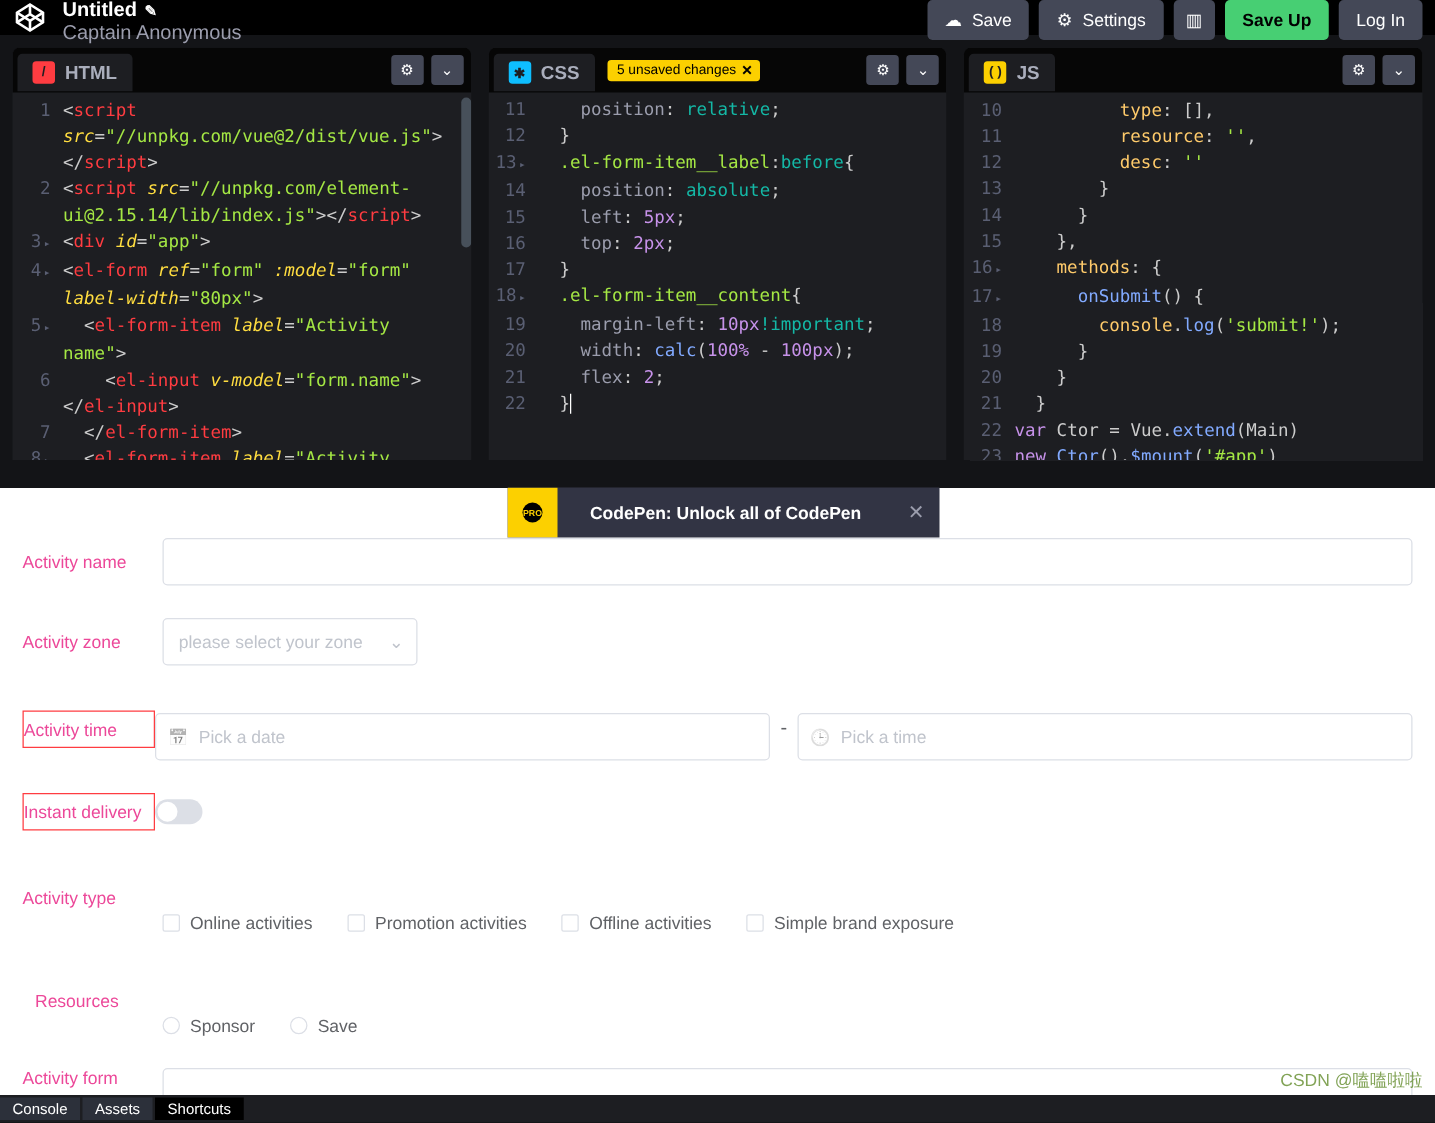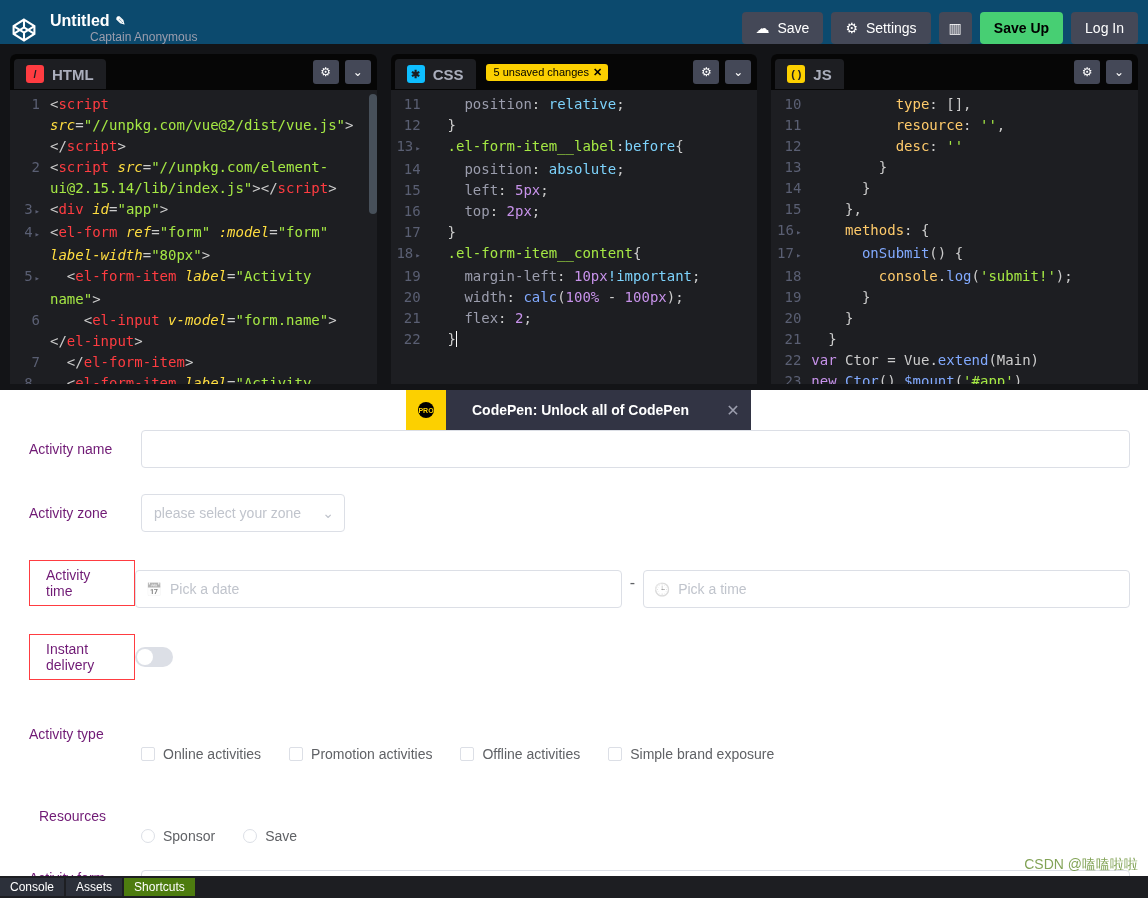--- a/index.html
+++ b/index.html
@@ -1,23 +1,23 @@
 <!DOCTYPE html>
 <html><head>
 <meta charset="utf-8">
 <style>
 * { box-sizing: border-box; margin: 0; padding: 0; }
 body { font-family: -apple-system, BlinkMacSystemFont, "Segoe UI", sans-serif; background: #131417; color: #fff; width: 1148px; height: 898px; overflow: hidden; position: relative; }
 
 
-.topbar { display: flex; align-items: flex-end; height: 44px; padding: 0 10px; background: #0c4a6e; }
+.topbar { display: flex; align-items: flex-start; height: 28px; padding: 0 10px; background: #000000; }
 .logo { width: 28px; height: 28px; margin-right: 12px; display:flex;align-items:center;justify-content:center;}
 .pen-title { flex: 1; }
 .pen-title .t1 { font-size: 16px; font-weight: 700; color:#fff; display:flex; align-items:center; gap:6px;}
-.pen-title .t2 { font-size: 12px; color: #9b9dad; margin-left: 40px; }
+.pen-title .t2 { font-size: 16px; color: #9b9dad; }
 .btn { background:#444857; border:none; color:#fff; padding:8px 14px; font-size:14px; border-radius:4px; cursor:pointer; display:inline-flex; align-items:center; gap:8px; margin-left:8px;}
 .btn.signup { background:#47cf73; color:#000; font-weight:600;}
 .btn.icon-only { padding:8px 10px;}
 
 
 .editors { display:flex; gap:14px; padding:10px 10px 0 10px; height:340px; background:#131417;}
 .editor { flex:1; background:#1d1e22; border-radius:6px 6px 0 0; display:flex; flex-direction:column; overflow:hidden; position:relative;}
 .editor-head { display:flex; align-items:center; background:#060606; height:36px; padding:0 6px 0 0;}
 .editor-tab { display:inline-flex; align-items:center; gap:8px; background:#1d1e22; padding:6px 12px; border-radius:4px 4px 0 0; font-size:15px; font-weight:700; color:#aaaebc; margin-top:4px; margin-left:4px;}
 .lang-ic { width:18px; height:18px; border-radius:3px; display:flex; align-items:center; justify-content:center; font-size:11px; font-weight:800;}
@@ -26,54 +26,54 @@
 .js-ic{background:#fcd000;color:#1d1e22;}
 .badge-unsaved { background:#fcd000; color:#000; font-size:11px; padding:2px 6px 2px 8px; border-radius:3px; margin-left:10px; display:inline-flex; align-items:center; gap:4px;}
 .badge-x { font-weight:700; cursor:pointer;}
 .ed-actions { margin-left:auto; display:flex; gap:6px;}
 .ed-btn { width:26px; height:24px; background:#444857; border:none; color:#fff; border-radius:3px; font-size:12px; cursor:pointer; display:flex;align-items:center;justify-content:center;}
 .code-area { flex:1; overflow:auto; font-family:"Consolas","Monaco",monospace; font-size:14px; line-height:21px; padding:4px 0;}
 .code-line { display:flex; white-space:pre;}
 .gutter { width:40px; text-align:right; color:#5a5f73; padding-right:10px; flex-shrink:0; user-select:none;}
 .ln-arrow::after{content:"▸"; color:#5a5f73; font-size:9px; margin-left:2px;}
 .tok-tag{color:#ff3c41;} .tok-attr{color:#ffdd40;font-style:italic;} .tok-str{color:#a5e844;} .tok-punc{color:#cccccc;}
-.tok-sel{color:#a5e844;} .tok-prop{color:#9b9dad;} .tok-val{color:#7dd3fc;} .tok-num{color:#c792ea;}
+.tok-sel{color:#a5e844;} .tok-prop{color:#9b9dad;} .tok-val{color:#14b8a6;} .tok-num{color:#c792ea;}
 .tok-kw{color:#c792ea;} .tok-fn{color:#82aaff;} .tok-id{color:#ffcb6b;} .tok-plain{color:#cccccc;}
 .scroll-thumb{position:absolute;right:0;top:40px;width:8px;height:120px;background:#47505a;border-radius:4px;}
 
 
 .promo { position:absolute; left:406px; top:390px; width:345px; height:40px; background:#323444; display:flex; align-items:center; z-index:5;justify-content:center;}
 .promo-ic { width:40px; height:40px; background:#fcd000; display:flex;align-items:center;justify-content:center;}
 .promo-txt { flex:1; text-align:center; font-size:14px; font-weight:600; color:#fff;}
 .promo-close{ width:36px; text-align:center; color:#9b9dad; cursor:pointer; font-size:16px;}
 
 
 .output { position:absolute; left:0; top:390px; right:0; bottom:22px; background:#fff; color:#606266; padding:40px 18px 10px 18px; overflow:auto;}
 .form-row { display:flex; align-items:center; margin-bottom:26px;}
-.form-label { width:112px; text-align:left; font-size:14px; color:#701a75; padding-right:8px;margin-left:11px;}
-.form-label.boxed { border:1px solid #ff3c41; padding:6px 16px; width:106px;}
+.form-label { width:112px; text-align:left; font-size:14px; color:#ec4899; padding-right:8px;}
+.form-label.boxed { border:1px solid #ff3c41; padding:6px 0; width:106px;}
 .form-ctl { flex:1; }
 .el-input { width:100%; height:38px; border:1px solid #dcdfe6; border-radius:4px; padding:0 12px; font-size:14px; color:#606266;}
 .el-select { width:204px; height:38px; border:1px solid #dcdfe6; border-radius:4px; padding:0 30px 0 12px; font-size:14px; color:#c0c4cc; display:flex;align-items:center; position:relative;}
 .el-select::after{content:"⌄"; position:absolute; right:10px; color:#c0c4cc; font-size:14px;}
 .date-row { display:flex; align-items:center; gap:8px;}
 .date-in, .time-in { flex:1; height:38px; border:1px solid #dcdfe6; border-radius:4px; padding:0 12px 0 34px; font-size:14px; color:#c0c4cc; display:flex; align-items:center; position:relative;margin-top:12px;}
 .date-in::before{content:"📅"; position:absolute; left:10px; font-size:13px; filter:grayscale(1) opacity(0.5);}
 .time-in::before{content:"🕒"; position:absolute; left:10px; font-size:13px; filter:grayscale(1) opacity(0.5);}
 .switch { width:38px; height:20px; background:#dcdfe6; border-radius:10px; position:relative;}
 .switch::after{content:""; width:16px;height:16px;background:#fff;border-radius:50%;position:absolute;left:2px;top:2px;}
 .chk-group, .rad-group { display:flex; gap:28px; flex-wrap:wrap;margin-top:40px;}
 .chk, .rad { display:flex; align-items:center; gap:8px; font-size:14px; color:#606266;}
 .chk-box { width:14px;height:14px;border:1px solid #dcdfe6;border-radius:2px;}
 .rad-box { width:14px;height:14px;border:1px solid #dcdfe6;border-radius:50%;}
 .el-textarea { width:100%; min-height:54px; border:1px solid #dcdfe6; border-radius:4px; padding:8px 12px; font-size:14px; resize:vertical;}
 
 
 .footer { position:absolute; left:0; right:0; bottom:0; height:22px; background:#1d1e22; display:flex; align-items:center; font-size:12px;}
-.foot-tab { padding:2px 10px; background:#4d7c0f; color:#fff; margin-right:2px; cursor:pointer;}
+.foot-tab { padding:2px 10px; background:#000000; color:#fff; margin-right:2px; cursor:pointer;}
 .foot-tab.dim{background:#2c303a;}
 .watermark{ position:absolute; right:10px; bottom:24px; color:#4d7c0f; font-size:14px; opacity:.7;}
 </style>
 </head>
 <body>
 
 <div class="topbar">
   <div class="logo">
     <svg width="26" height="26" viewBox="0 0 100 100" fill="none" stroke="#fff" stroke-width="8">
         <polygon points="50,10 90,35 90,65 50,90 10,65 10,35"></polygon>

